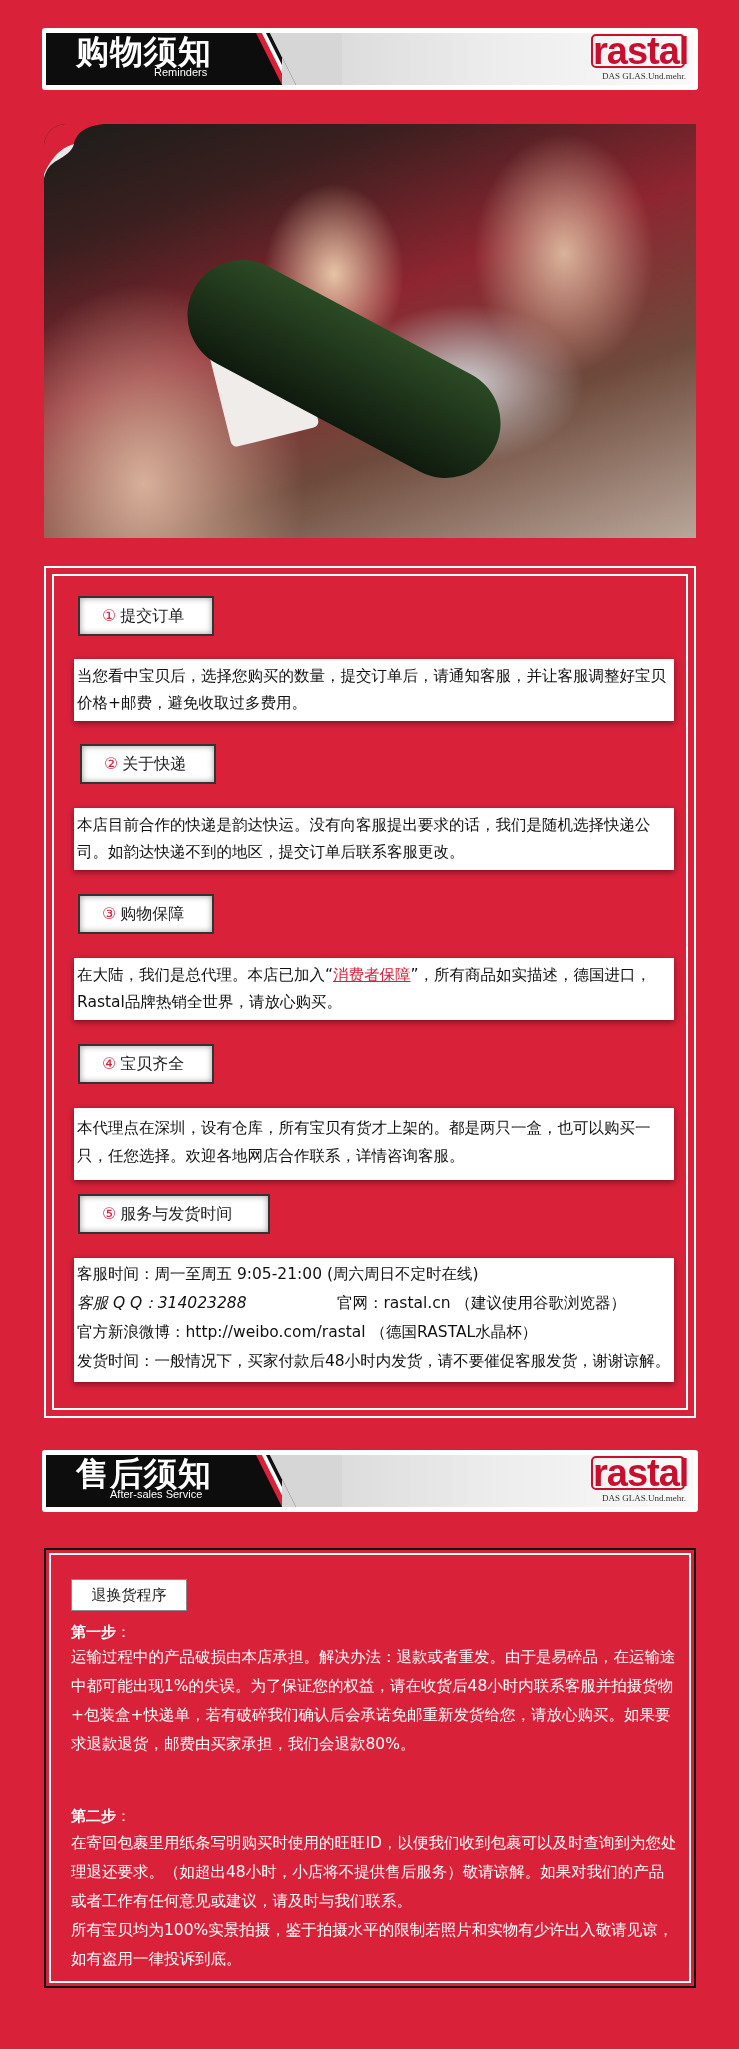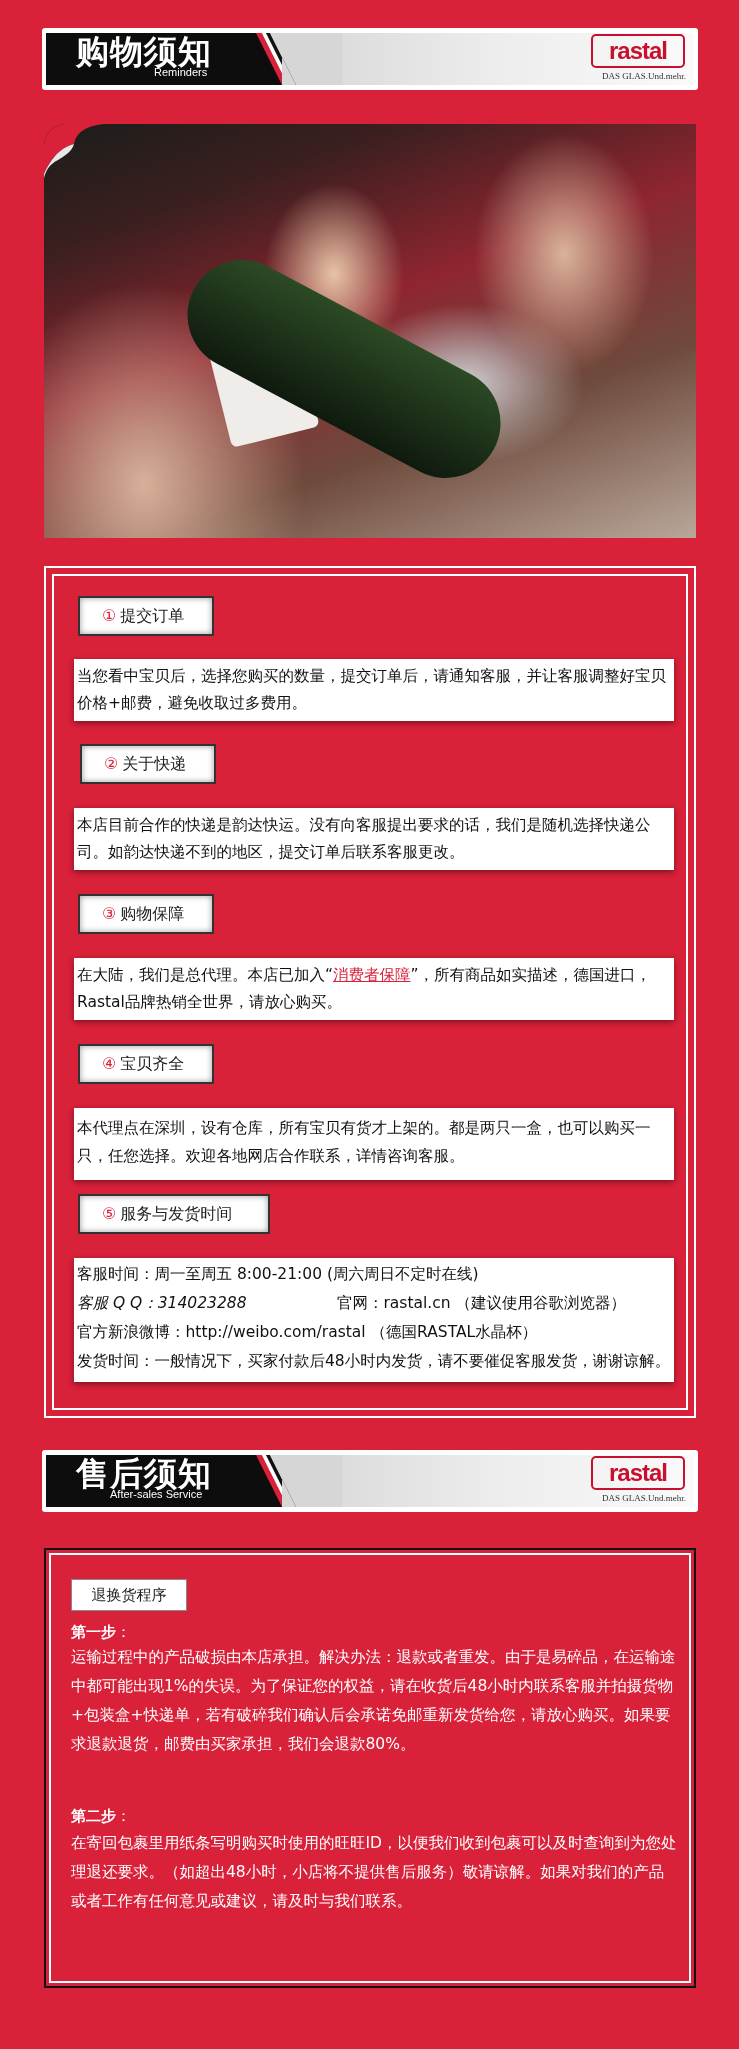--- a/index.html
+++ b/index.html
@@ -31,21 +31,21 @@
     position: absolute; top: 38px; color: #fff; font-size: 11px;
     font-family: "Liberation Sans", sans-serif;
   }
   .logo {
     position: absolute; right: 12px; top: 6px; width: 96px; height: 50px;
     text-align: center;
   }
   .logo .box {
     margin: 0 auto; width: 94px; height: 34px; border: 2px solid #c8102e;
     border-radius: 5px; color: #c8102e; font-family: "Liberation Sans", sans-serif;
-    font-weight: bold; font-size: 24px; line-height: 30px; letter-spacing: -1px;
+    font-weight: bold; font-size: 38px; line-height: 30px; letter-spacing: -1px;
   }
   .logo .tag {
     font-family: "Liberation Serif", serif; font-size: 9px; color: #333; margin-top: 3px; text-align: right;
   }
 
   .photo {
     position: absolute; left: 44px; top: 124px; width: 652px; height: 414px;
     border-radius: 22px 0 0 0; overflow: hidden;
     background:
       radial-gradient(ellipse 70px 90px at 290px 150px, #e7c4a6 0%, rgba(231,196,166,0) 100%),
@@ -168,21 +168,21 @@
       <span class="num">④</span><span>宝贝齐全</span>
     </div>
     <div class="body-box" style="top:532px; line-height:28px; padding:6px 3px 10px;">
       <span>本代理点在深圳，设有仓库，所有宝贝有货才上架的。都是两只一盒，也可以购买一只，任您选择。欢迎各地网店合作联系，详情咨询客服。</span>
     </div>
 
     <div class="tab" style="top:618px; width:192px;">
       <span class="num">⑤</span><span>服务与发货时间</span>
     </div>
     <div class="body-box" style="top:682px; line-height:29px; padding:2px 3px 6px;">
-      <div>客服时间：周一至周五 8:00-21:00  (周六周日不定时在线)</div>
+      <div>客服时间：周一至周五 9:05-21:00  (周六周日不定时在线)</div>
       <div class="row2">
         <span style="width:260px;font-style:italic;">客服 Q Q：314023288</span>
         <span>官网：rastal.cn （建议使用谷歌浏览器）</span>
       </div>
       <div>官方新浪微博：http://weibo.com/rastal  （德国RASTAL水晶杯）</div>
       <div>发货时间：一般情况下，买家付款后48小时内发货，请不要催促客服发货，谢谢谅解。</div>
     </div>
 
   </div>
 </div>
@@ -212,15 +212,16 @@
     <div class="step-title" style="top:68px;">
       <span>第一步</span><span class="colon">：</span>
     </div>
     <div class="step-text" style="top:88px;">运输过程中的产品破损由本店承担。解决办法：退款或者重发。由于是易碎品，在运输途中都可能出现1%的失误。为了保证您的权益，请在收货后48小时内联系客服并拍摄货物+包装盒+快递单，若有破碎我们确认后会承诺免邮重新发货给您，请放心购买。如果要求退款退货，邮费由买家承担，我们会退款80%。</div>
 
     <div class="step-title" style="top:252px;">
       <span>第二步</span><span class="colon">：</span>
     </div>
     <div class="step-text" style="top:274px;">
       <div>在寄回包裹里用纸条写明购买时使用的旺旺ID，以便我们收到包裹可以及时查询到为您处理退还要求。（如超出48小时，小店将不提供售后服务）敬请谅解。如果对我们的产品或者工作有任何意见或建议，请及时与我们联系。</div>
+      <div>所有宝贝均为100%实景拍摄，鉴于拍摄水平的限制若照片和实物有少许出入敬请见谅，如有盗用一律投诉到底。</div>
     </div>
   </div>
 </div>
 
 </body></html>

